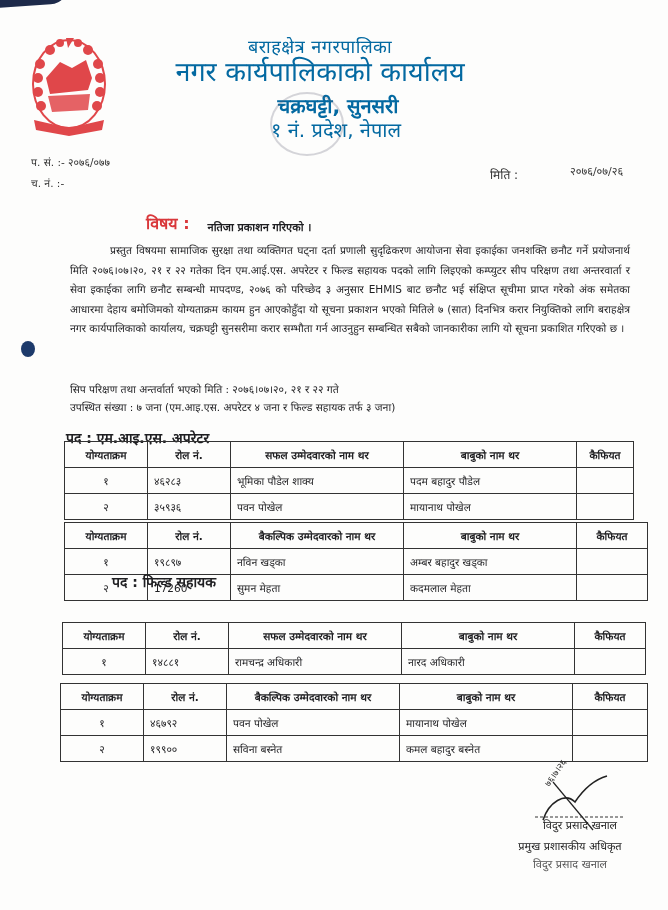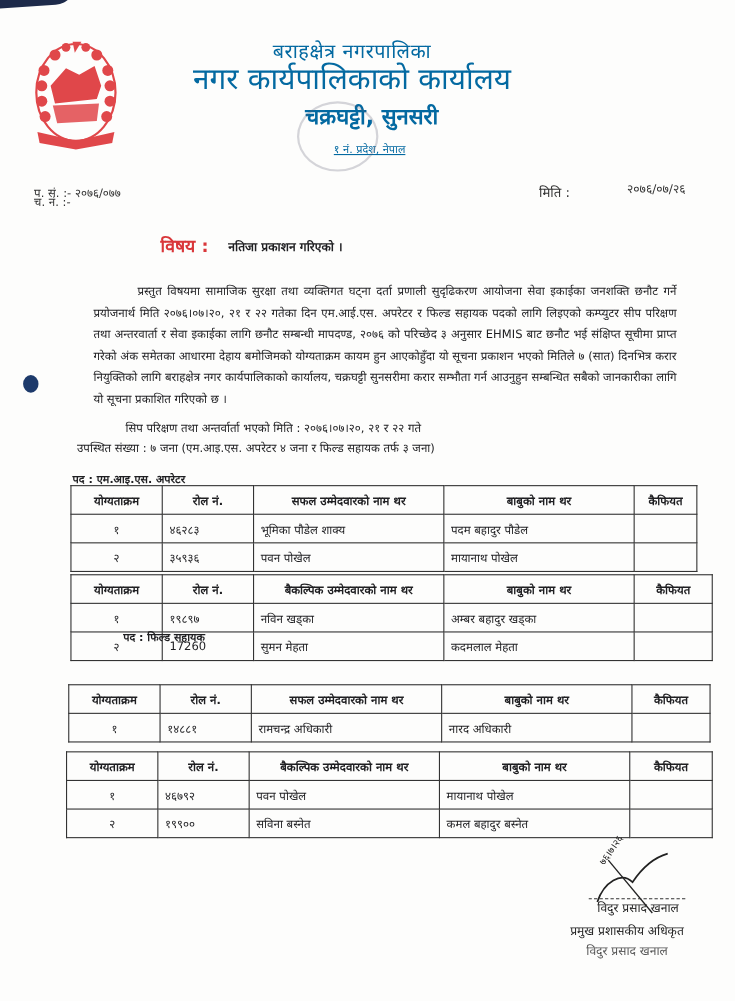--- a/index.html
+++ b/index.html
@@ -6,33 +6,33 @@
   body {
     width:668px; height:910px; background:#fdfdfc; position:relative; overflow:hidden;
     font-family:"DejaVu Sans","Liberation Sans",sans-serif; color:#1f1f22;
   }
   .corner { position:absolute; left:-20px; top:-14px; width:90px; height:20px; background:#1d2a4a; transform:rotate(-4deg); border-radius:0 0 40px 0; }
   .logo { position:absolute; left:28px; top:34px; width:82px; height:106px; }
   .hdr { position:absolute; left:150px; width:340px; text-align:center; color:#0369a1; }
   .hdr1 { top:34px; font-size:18px; letter-spacing:0.5px; }
   .hdr2 { top:52px; font-size:27px; font-weight:normal; }
   .hdr3 { top:92px; font-size:20px; font-weight:bold; left:168px; }
-  .hdr4 { top:128px; font-size:10px; left:166px;text-decoration:underline; }
+  .hdr4 { top:116px; font-size:20px; left:166px; }
   .stamp { position:absolute; left:270px; top:92px; width:70px; height:60px; border-radius:50%; border:2px solid rgba(90,90,110,0.25); }
   .meta { position:absolute; font-size:10.5px; color:#333; }
   .date-label { position:absolute; left:490px; top:166px; font-size:12px; color:#333; }
   .date-val { position:absolute; left:570px; top:163px; font-size:11px; color:#333; }
-  .subject { position:absolute; left:146px; top:212px; display:flex; align-items:center; gap:18px; }
+  .subject { position:absolute; left:146px; top:212px; display:flex; align-items:flex-end; gap:18px; }
   .subject .lab { color:#d9373a; font-size:16px; font-weight:bold; }
   .subject .val { font-size:11px; font-weight:bold; }
   .body-text { position:absolute; left:70px; top:241px; width:560px; font-size:10.5px; line-height:19.5px; text-align:justify; }
-  .body-text p { margin:15px; text-indent:40px; }
+  .body-text p { margin:0; text-indent:40px; }
   .line { position:absolute; left:70px; font-size:10.5px; }
   .punch { position:absolute; left:21px; top:341px; width:14px; height:16px; background:#1d3a6b; border-radius:50%; }
-  .post { position:absolute; left:66px; font-size:10px; font-weight:bold; }
+  .post { position:absolute; left:66px; font-size:14px; font-weight:bold; }
   table { position:absolute; border-collapse:collapse; font-size:10.5px; background:transparent; }
   td, th { border:1.3px solid #333; padding:2px 6px; height:21px; }
   th { font-weight:bold; text-align:center; }
   td.c { text-align:center; }
   .sig { position:absolute; font-size:11px; color:#222; text-align:center; }
   .sigmark { position:absolute; left:535px; top:772px; width:90px; height:60px; }
 </style>
 </head>
 <body>
 
@@ -61,40 +61,40 @@
     <path d="M6 86 L41 94 L76 86 L74 96 L41 102 L8 96 Z"></path>
   </g>
 </svg>
 
 <div class="hdr hdr1">बराहक्षेत्र नगरपालिका</div>
 <div class="hdr hdr2">नगर कार्यपालिकाको कार्यालय</div>
 <div class="hdr hdr3">चक्रघट्टी, सुनसरी</div>
 <div class="hdr hdr4">१ नं. प्रदेश, नेपाल</div>
 <div class="stamp"></div>
 
-<div class="meta" style="left:31px;top:168px;">
+<div class="meta" style="left:31px;top:155px;">
   <span>प. सं. :-</span>
   <span>२०७६/०७७</span>
 </div>
 <div class="meta" style="left:31px;top:176px;">
   <span>च. नं. :-</span>
   <span></span>
 </div>
 <div class="date-label">मिति :</div>
 <div class="date-val">२०७६/०७/२६</div>
 
 <div class="subject">
   <span class="lab">विषय :</span>
   <span class="val">नतिजा प्रकाशन गरिएको ।</span>
 </div>
 
 <div class="body-text">
   <p>प्रस्तुत विषयमा सामाजिक सुरक्षा तथा व्यक्तिगत घट्ना दर्ता प्रणाली सुदृढिकरण आयोजना सेवा इकाईका जनशक्ति छनौट गर्ने प्रयोजनार्थ मिति २०७६।०७।२०, २१ र २२ गतेका दिन एम.आई.एस. अपरेटर र फिल्ड सहायक पदको लागि लिइएको कम्प्युटर सीप परिक्षण तथा अन्तरवार्ता र सेवा इकाईका लागि छनौट सम्बन्धी मापदण्ड, २०७६ को परिच्छेद ३ अनुसार EHMIS बाट छनौट भई संक्षिप्त सूचीमा प्राप्त गरेको अंक समेतका आधारमा देहाय बमोजिमको योग्यताक्रम कायम हुन आएकोहुँदा यो सूचना प्रकाशन भएको मितिले ७ (सात) दिनभित्र करार नियुक्तिको लागि बराहक्षेत्र नगर कार्यपालिकाको कार्यालय, चक्रघट्टी सुनसरीमा करार सम्भौता गर्न आउनुहुन सम्बन्धित सबैको जानकारीका लागि यो सूचना प्रकाशित गरिएको छ ।</p>
 </div>
-<div class="line" style="top:382px;margin-left:44px;">सिप परिक्षण तथा अन्तर्वार्ता भएको मिति : २०७६।०७।२०, २१ र २२ गते</div>
+<div class="line" style="top:382px;">सिप परिक्षण तथा अन्तर्वार्ता भएको मिति : २०७६।०७।२०, २१ र २२ गते</div>
 <div class="line" style="top:400px;">उपस्थित संख्या : ७ जना (एम.आइ.एस. अपरेटर ४ जना र फिल्ड सहायक तर्फ ३ जना)</div>
 
 <div class="punch"></div>
 
 <div class="post" style="top:428px;">पद : एम.आइ.एस. अपरेटर</div>
 <table style="left:64px;top:441px;width:570px;">
   <tbody>
       <tr>
     <th style="width:70px">योग्यताक्रम</th>
     <th style="width:70px">रोल नं.</th>

